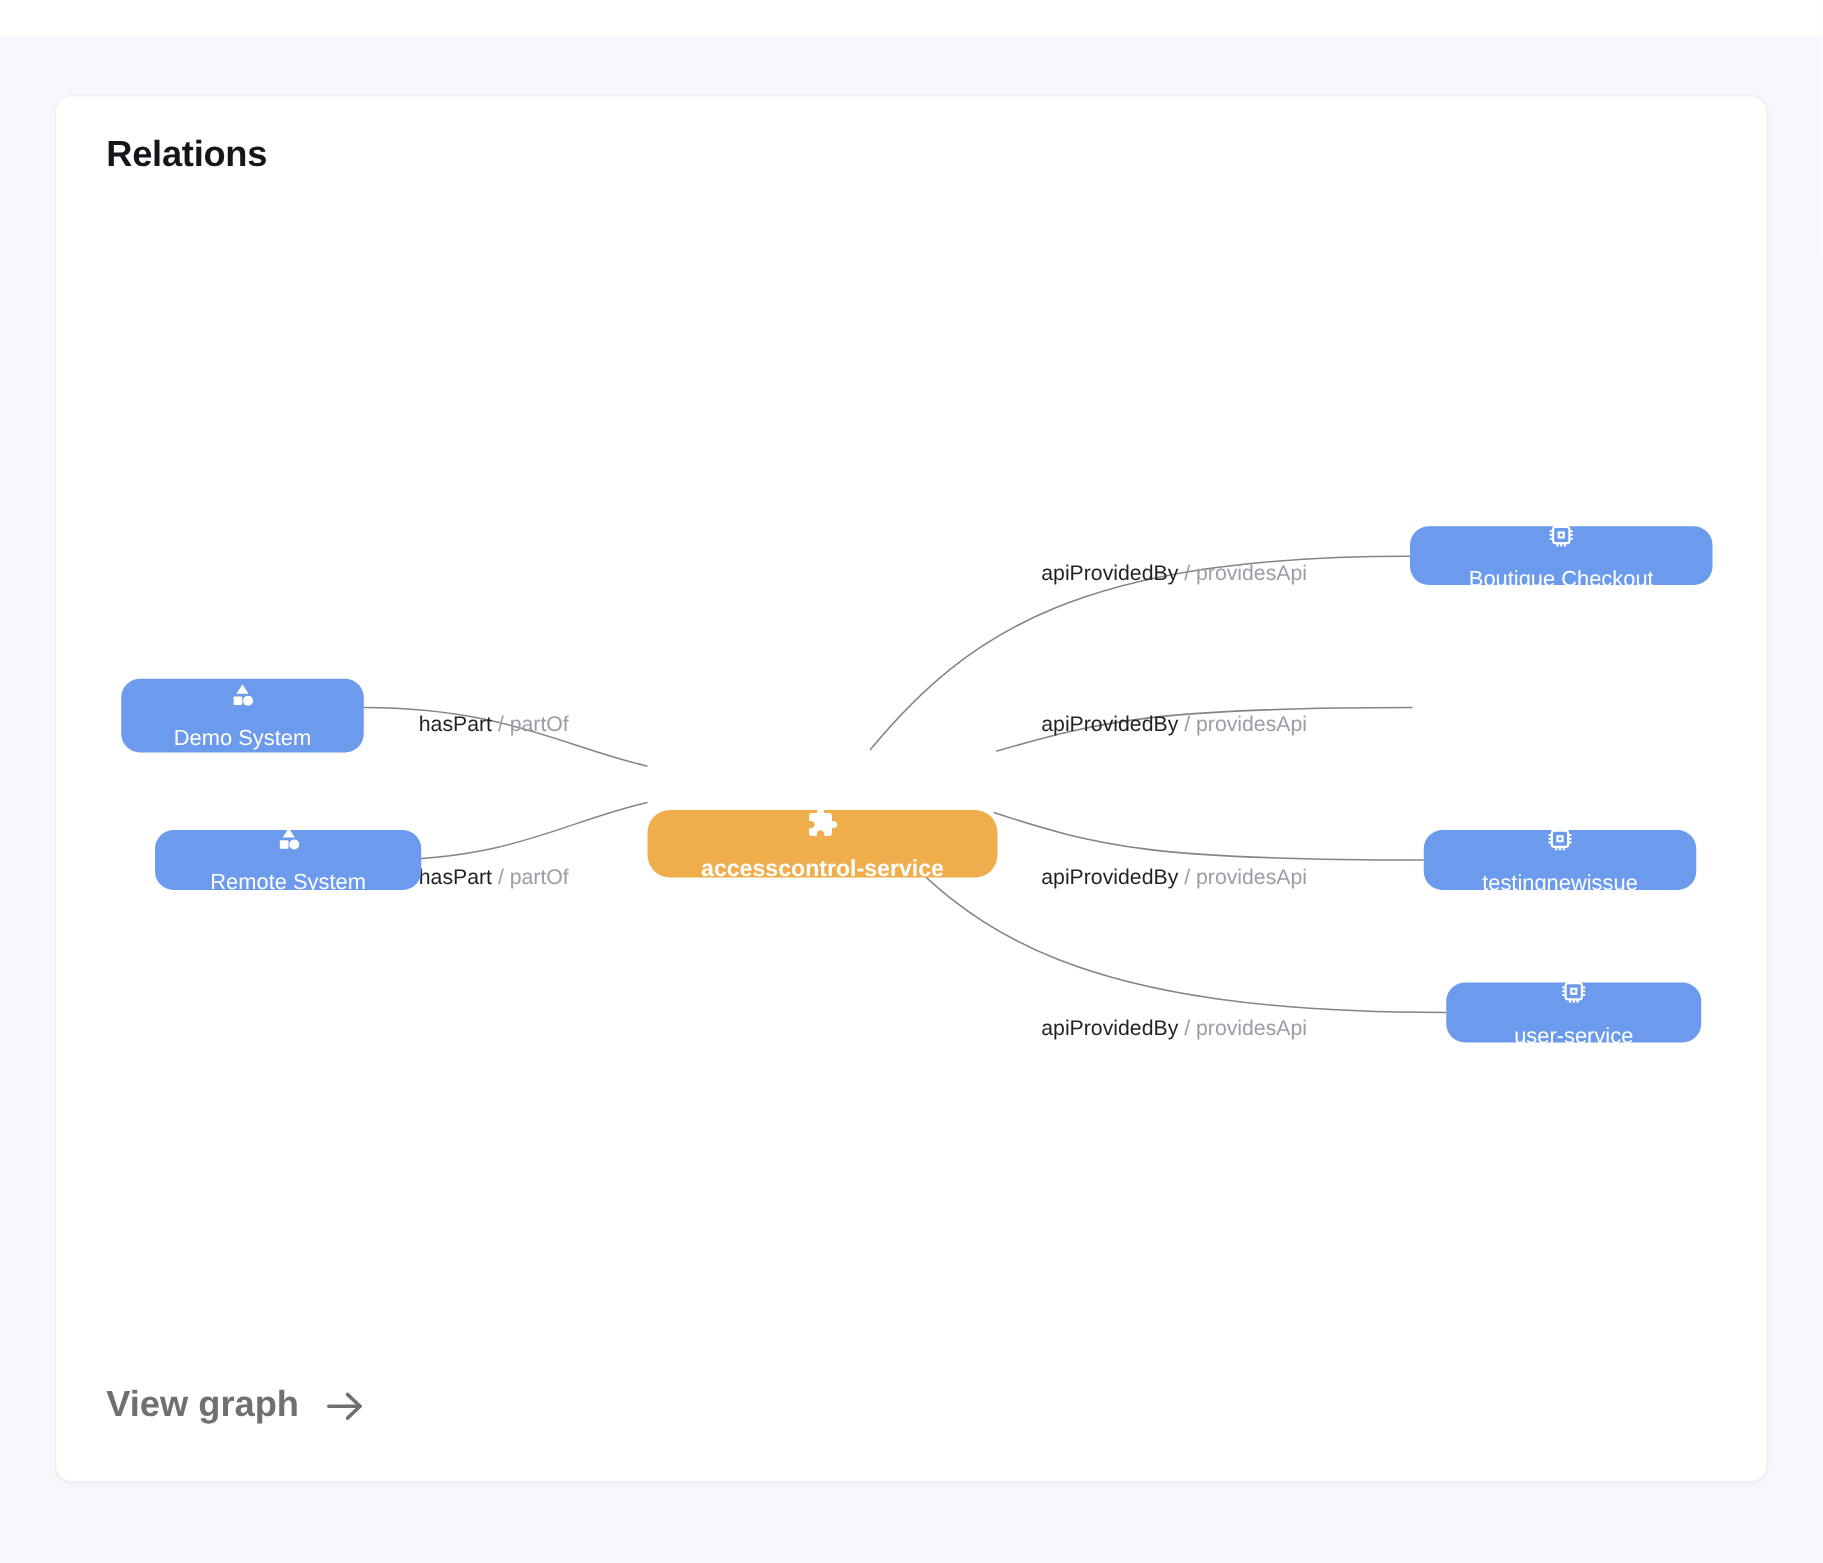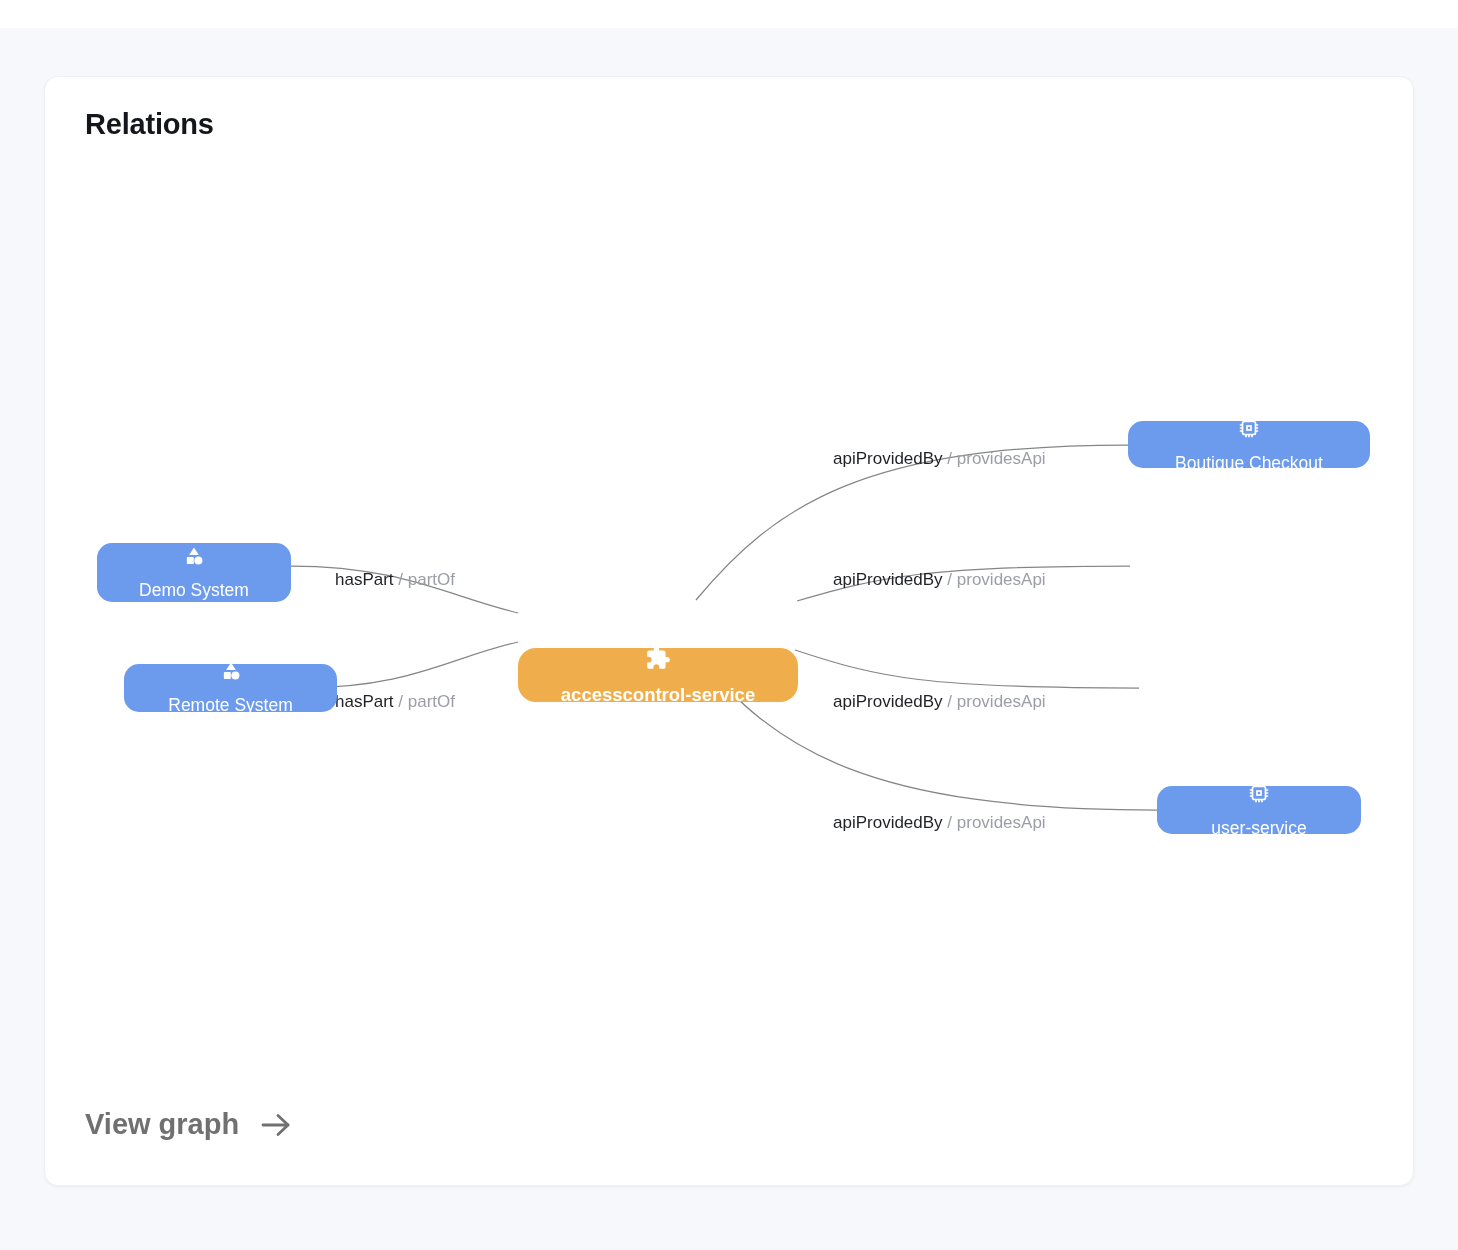--- a/index.html
+++ b/index.html
@@ -117,20 +117,30 @@
   <div class="node blue n-bc">
     <span class="nicon">
       <svg width="24" height="24" viewBox="0 0 24 24" fill="none" stroke="#ffffff" stroke-width="1.7">
         <rect x="5.5" y="5.5" width="13" height="13" rx="2"></rect>
         <rect x="10" y="10" width="4" height="4"></rect>
         <path d="M9 2.8v2.7M12 2.8v2.7M15 2.8v2.7M9 18.5v2.7M12 18.5v2.7M15 18.5v2.7M2.8 9h2.7M2.8 12h2.7M2.8 15h2.7M18.5 9h2.7M18.5 12h2.7M18.5 15h2.7"></path>
       </svg>
     </span>
     <span class="nlabel">Boutique Checkout</span>
   </div>
+  <div class="node blue n-tni">
+    <span class="nicon">
+      <svg width="24" height="24" viewBox="0 0 24 24" fill="none" stroke="#ffffff" stroke-width="1.7">
+        <rect x="5.5" y="5.5" width="13" height="13" rx="2"></rect>
+        <rect x="10" y="10" width="4" height="4"></rect>
+        <path d="M9 2.8v2.7M12 2.8v2.7M15 2.8v2.7M9 18.5v2.7M12 18.5v2.7M15 18.5v2.7M2.8 9h2.7M2.8 12h2.7M2.8 15h2.7M18.5 9h2.7M18.5 12h2.7M18.5 15h2.7"></path>
+      </svg>
+    </span>
+    <span class="nlabel">testingnewissue</span>
+  </div>
   <div class="node blue n-us">
     <span class="nicon">
       <svg width="24" height="24" viewBox="0 0 24 24" fill="none" stroke="#ffffff" stroke-width="1.7">
         <rect x="5.5" y="5.5" width="13" height="13" rx="2"></rect>
         <rect x="10" y="10" width="4" height="4"></rect>
         <path d="M9 2.8v2.7M12 2.8v2.7M15 2.8v2.7M9 18.5v2.7M12 18.5v2.7M15 18.5v2.7M2.8 9h2.7M2.8 12h2.7M2.8 15h2.7M18.5 9h2.7M18.5 12h2.7M18.5 15h2.7"></path>
       </svg>
     </span>
     <span class="nlabel">user-service</span>
   </div>

